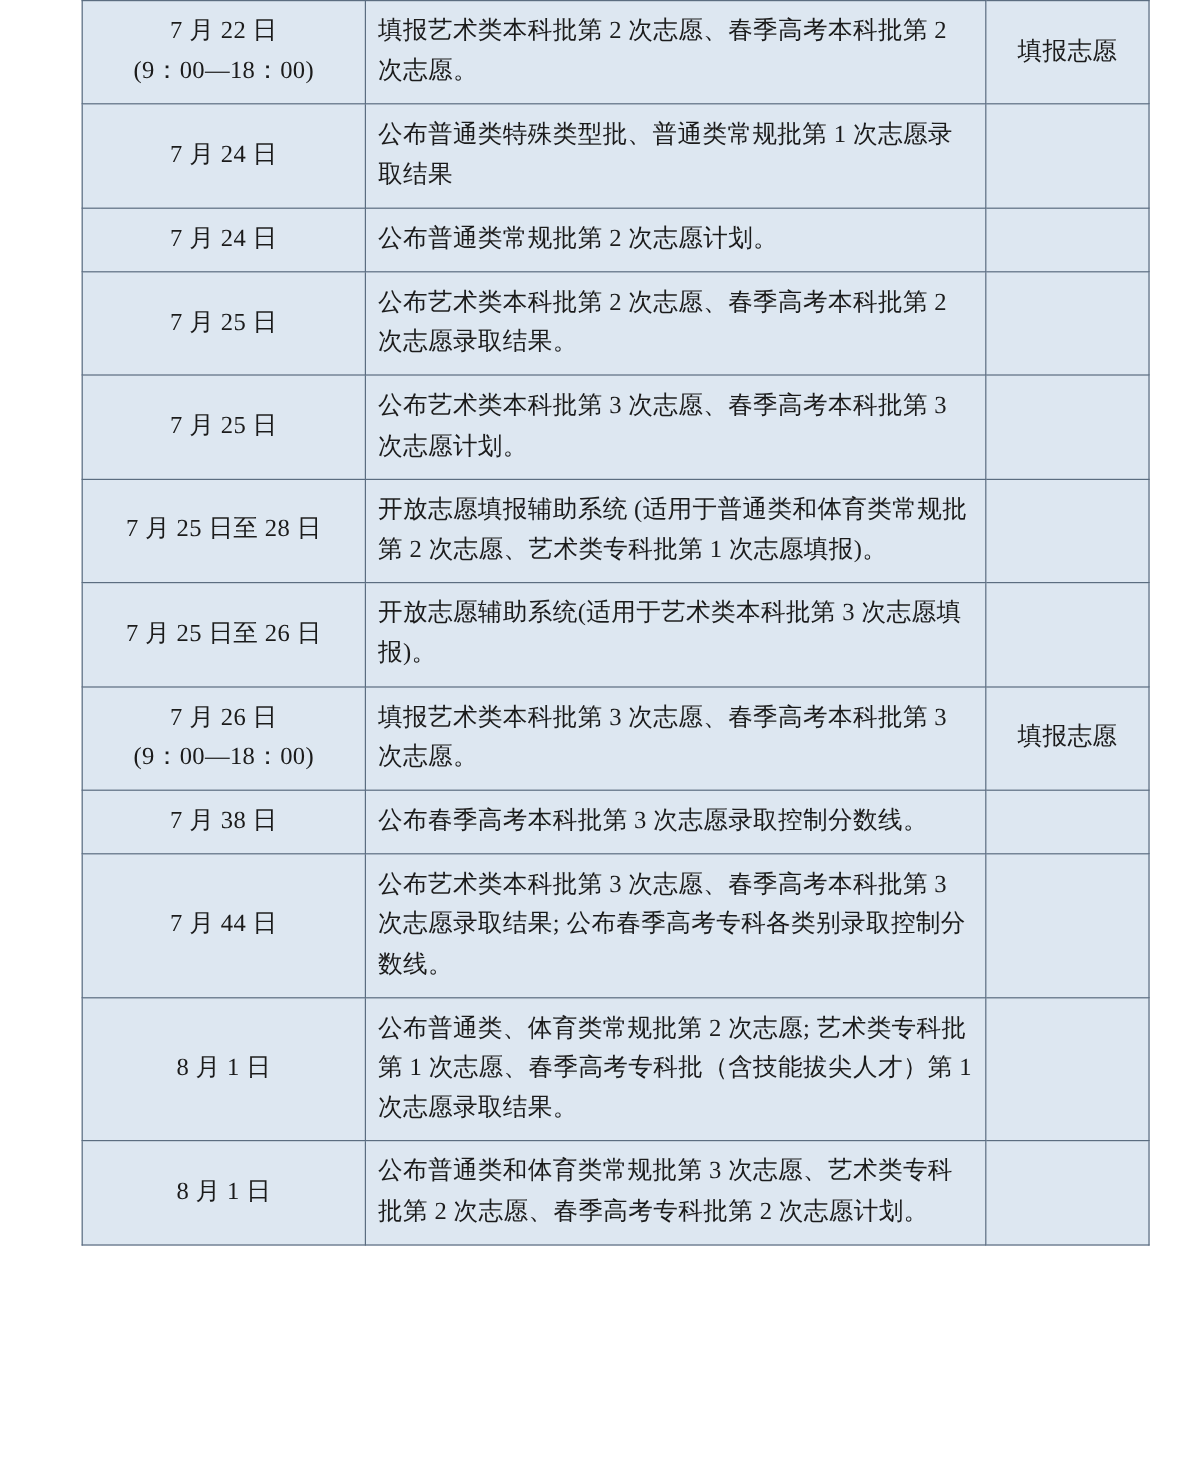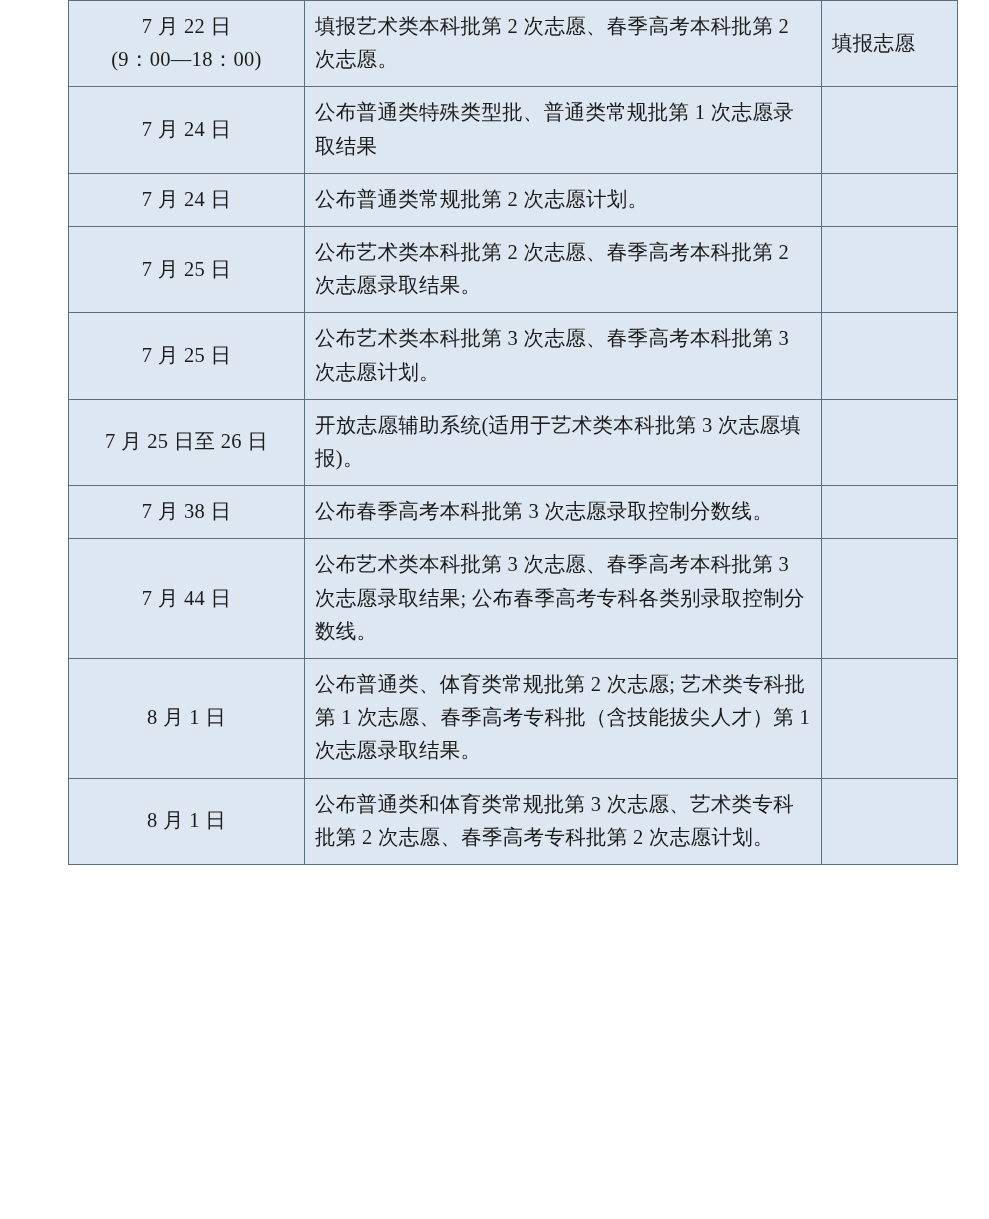--- a/index.html
+++ b/index.html
@@ -42,20 +42,21 @@
     letter-spacing: 0.3px;
   }
   td.date {
     text-align: center;
     white-space: pre-line;
   }
   td.event {
     text-align: left;
   }
   td.note {
+    text-align: center;
     white-space: nowrap;
   }
 </style>
 </head>
 <body>
 
 <div class="page">
   <table class="schedule">
     <colgroup>
       <col class="c-date">
@@ -83,23 +84,34 @@
           <td class="date">7 月 25 日</td>
           <td class="event">公布艺术类本科批第 2 次志愿、春季高考本科批第 2 次志愿录取结果。</td>
           <td class="note"></td>
         </tr>
         <tr>
           <td class="date">7 月 25 日</td>
           <td class="event">公布艺术类本科批第 3 次志愿、春季高考本科批第 3 次志愿计划。</td>
           <td class="note"></td>
         </tr>
         <tr>
+          <td class="date">7 月 25 日至 28 日</td>
+          <td class="event">开放志愿填报辅助系统 (适用于普通类和体育类常规批第 2 次志愿、艺术类专科批第 1 次志愿填报)。</td>
+          <td class="note"></td>
+        </tr>
+        <tr>
           <td class="date">7 月 25 日至 26 日</td>
           <td class="event">开放志愿辅助系统(适用于艺术类本科批第 3 次志愿填报)。</td>
           <td class="note"></td>
+        </tr>
+        <tr>
+          <td class="date">7 月 26 日
+(9：00—18：00)</td>
+          <td class="event">填报艺术类本科批第 3 次志愿、春季高考本科批第 3 次志愿。</td>
+          <td class="note">填报志愿</td>
         </tr>
         <tr>
           <td class="date">7 月 38 日</td>
           <td class="event">公布春季高考本科批第 3 次志愿录取控制分数线。</td>
           <td class="note"></td>
         </tr>
         <tr>
           <td class="date">7 月 44 日</td>
           <td class="event">公布艺术类本科批第 3 次志愿、春季高考本科批第 3 次志愿录取结果; 公布春季高考专科各类别录取控制分数线。</td>
           <td class="note"></td>

